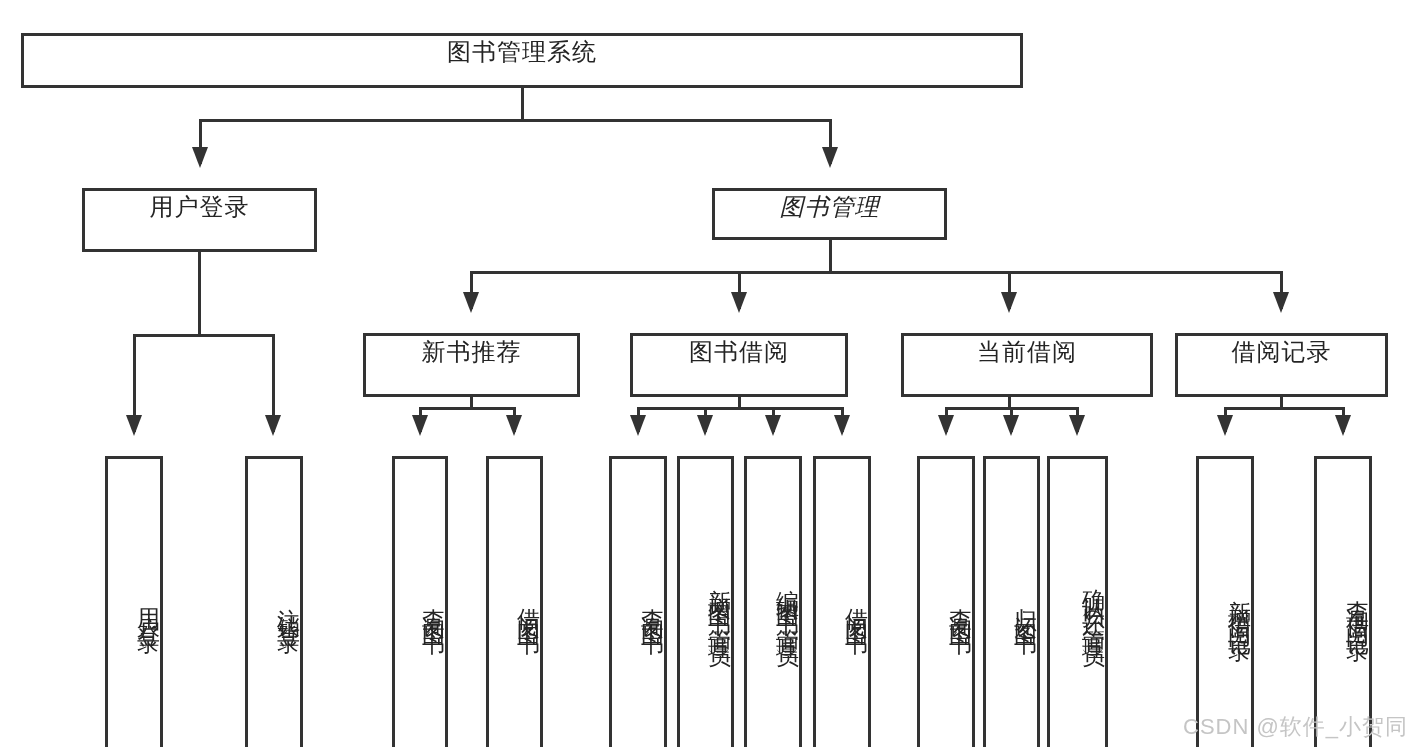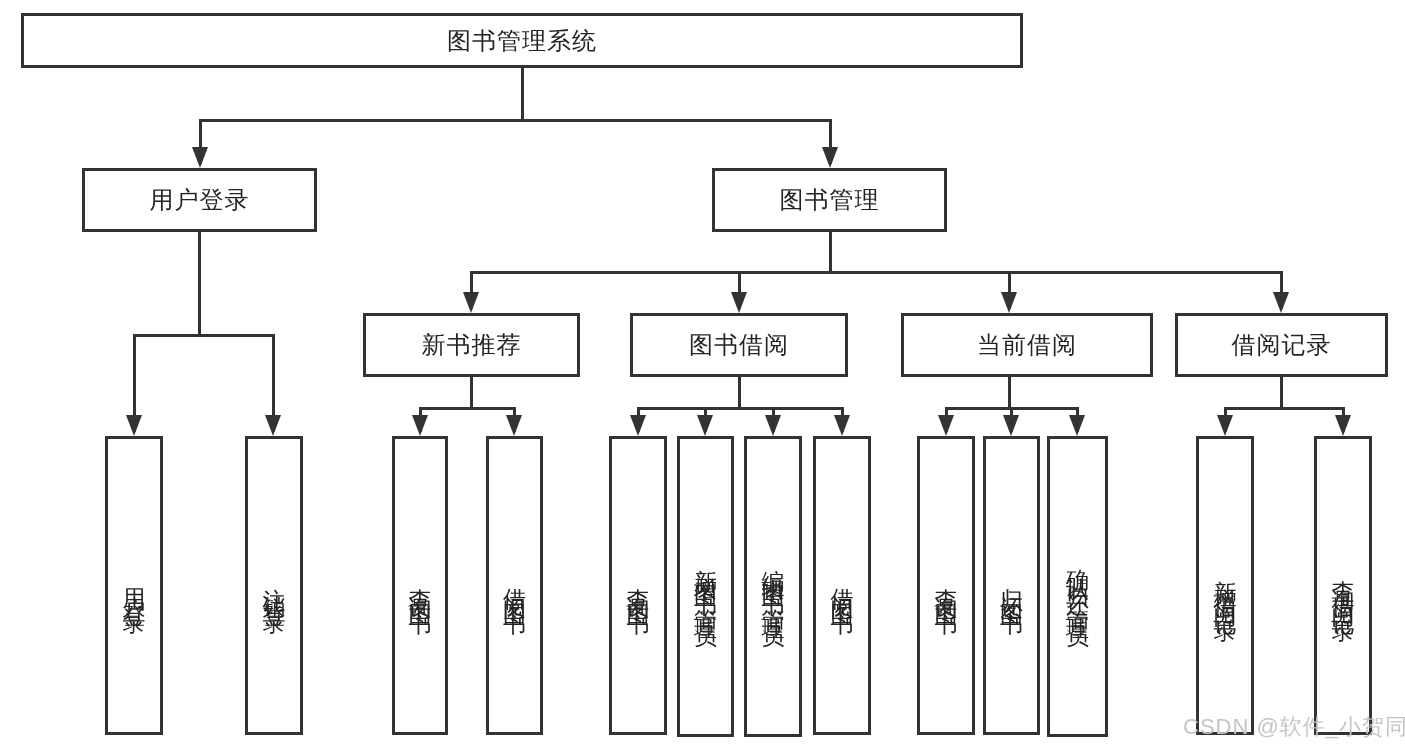--- a/index.html
+++ b/index.html
@@ -10,24 +10,24 @@
     height: 747px;
     background: #ffffff;
     overflow: hidden;
   }
   .node {
     position: absolute;
     box-sizing: border-box;
     border: 3px solid #333333;
     background: #ffffff;
     display: flex;
-    align-items: center;
     justify-content: center;
     color: #242424;
     z-index: 2;
+    margin-top: 20px;
   }
   .node.h { font-size: 24px; letter-spacing: 1px; }
   .node.leaf {
     writing-mode: vertical-rl;
     font-size: 23px;
     letter-spacing: 8px;
     line-height: 1;
     text-align: center;
   }
   .vline, .hline {
@@ -68,21 +68,21 @@
   <div class="vline" style="left:521px; top:68px; height:53px;"></div>
   <div class="hline" style="left:199px; top:119px; width:632px;"></div>
   <div class="vline" style="left:199px; top:119px; height:45px;"></div>
   <div class="arrow" style="left:192px; top:147px;"></div>
   <div class="vline" style="left:829px; top:119px; height:45px;"></div>
   <div class="arrow" style="left:822px; top:147px;"></div>
 
   <div class="node h" style="left:82px; top:168px; width:235px; height:64px;">
     <span>用户登录</span>
   </div>
-  <div class="node h" style="left:712px; top:168px; width:235px; height:64px;">
+  <div class="node h" style="left:712px; top:168px; width:235px; height:52px;font-style:italic;">
     <span>图书管理</span>
   </div>
 
   <div class="vline" style="left:198px; top:232px; height:104px;"></div>
   <div class="hline" style="left:133px; top:334px; width:141px;"></div>
   <div class="vline" style="left:133px; top:334px; height:98px;"></div>
   <div class="arrow" style="left:126px; top:415px;"></div>
   <div class="vline" style="left:272px; top:334px; height:98px;"></div>
   <div class="arrow" style="left:265px; top:415px;"></div>
 

